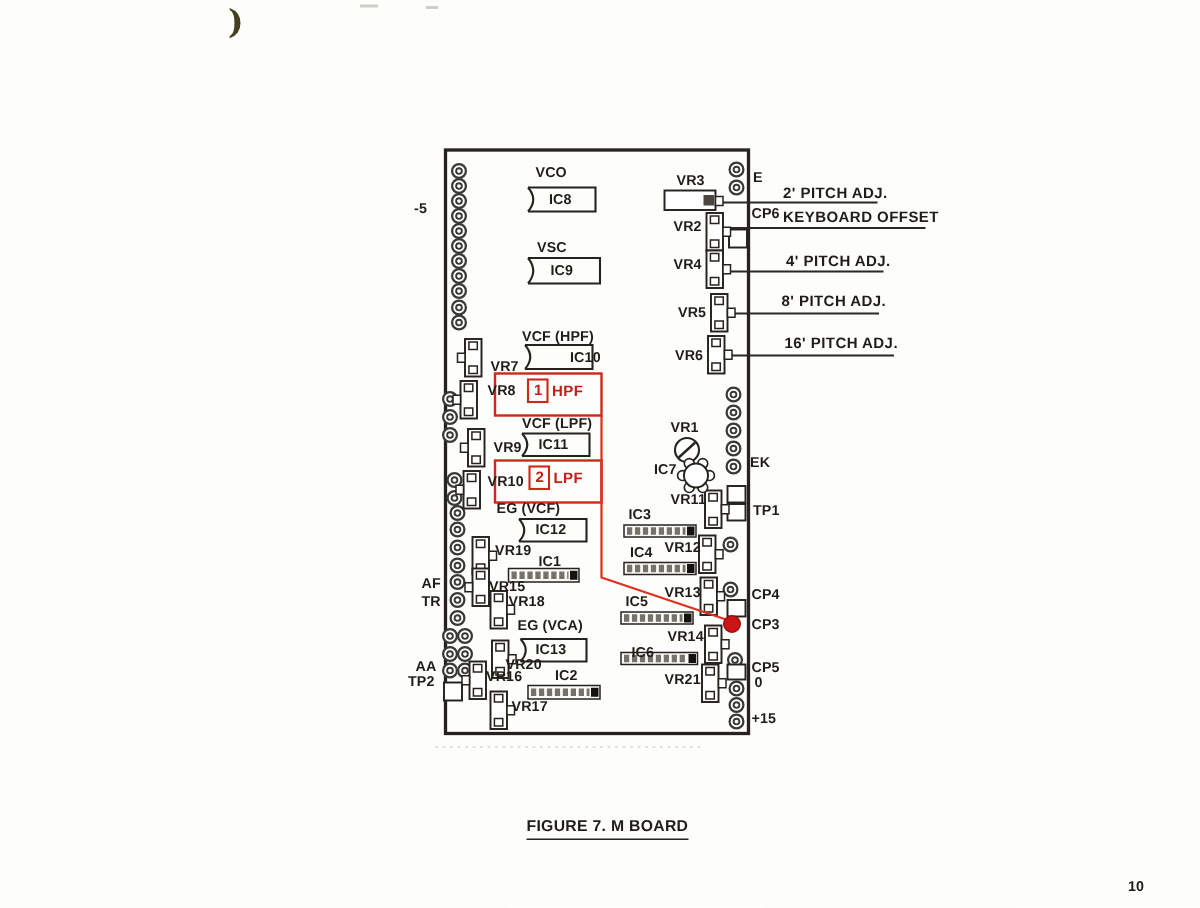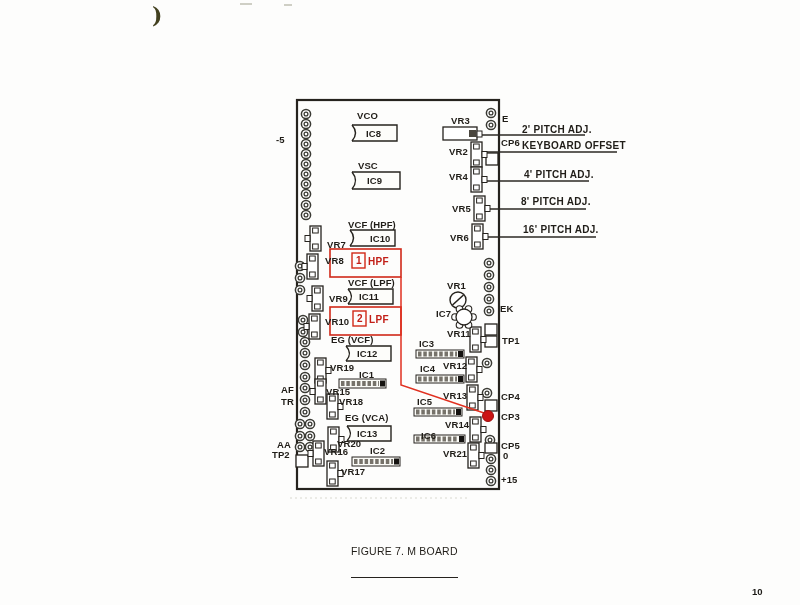--- a/index.html
+++ b/index.html
@@ -9,22 +9,22 @@
     font-family:"Liberation Sans", sans-serif;
   }
   .lbl {
     position:absolute; font-weight:bold; font-size:9.5px;
     color:#201d18; line-height:1; white-space:nowrap; letter-spacing:.1px;
   }
   .lbl.big { font-size:10px; letter-spacing:.3px; }
   .lbl.red { color:#c22018; }
   .lbl.rednum { color:#c22018; font-size:10px; }
   .caption {
-    position:absolute; font-weight:normal; font-size:10.5px; color:#201d18;
-    letter-spacing:.2px; border-bottom:1.6px solid #26231e; padding-bottom:20px;
+    position:absolute; font-weight:bold; font-size:10.5px; color:#201d18;
+    letter-spacing:.2px; border-bottom:1.6px solid #26231e; padding-bottom:2px;
     line-height:1; white-space:nowrap;
   }
   .pagenum { position:absolute; font-weight:bold; font-size:9.5px; color:#1c1a16; line-height:1; }
   .paren {
     position:absolute; font-family:"DejaVu Serif", serif;
     font-size:22px; font-weight:bold; color:#42401f; line-height:1;
   }
   .artifact { position:absolute; background:#cfcfc5; }
   svg.diagram { position:absolute; left:0; top:0; }
 </style>
@@ -241,21 +241,21 @@
 
   <div class="lbl" style="left:357px;top:111px">VCO</div>
   <div class="lbl" style="left:358px;top:161px">VSC</div>
   <div class="lbl" style="left:348px;top:220px">VCF (HPF)</div>
   <div class="lbl" style="left:348px;top:278px">VCF (LPF)</div>
   <div class="lbl" style="left:331px;top:335px">EG (VCF)</div>
   <div class="lbl" style="left:345px;top:413px">EG (VCA)</div>
 
   <div class="lbl" style="left:366px;top:129px">IC8</div>
   <div class="lbl" style="left:367px;top:176px">IC9</div>
-  <div class="lbl" style="left:370px;top:234px">IC10</div>
+  <div class="lbl" style="left:380px;top:234px">IC10</div>
   <div class="lbl" style="left:359px;top:292px">IC11</div>
   <div class="lbl" style="left:357px;top:349px">IC12</div>
   <div class="lbl" style="left:357px;top:429px">IC13</div>
   <div class="lbl" style="left:359px;top:370px">IC1</div>
   <div class="lbl" style="left:370px;top:446px">IC2</div>
   <div class="lbl" style="left:419px;top:339px">IC3</div>
   <div class="lbl" style="left:420px;top:364px">IC4</div>
   <div class="lbl" style="left:417px;top:397px">IC5</div>
   <div class="lbl" style="left:421px;top:431px">IC6</div>
   <div class="lbl" style="left:436px;top:309px">IC7</div>

